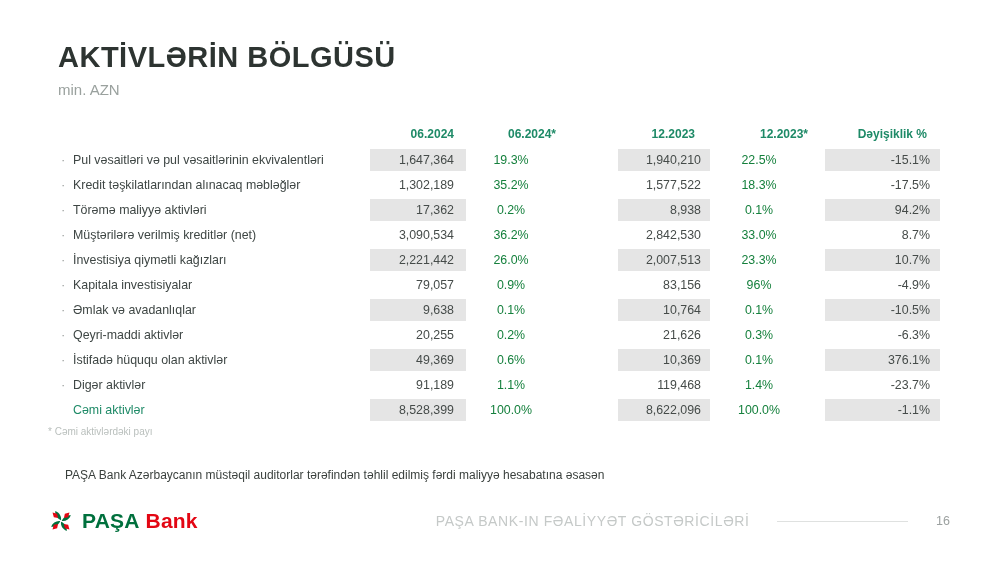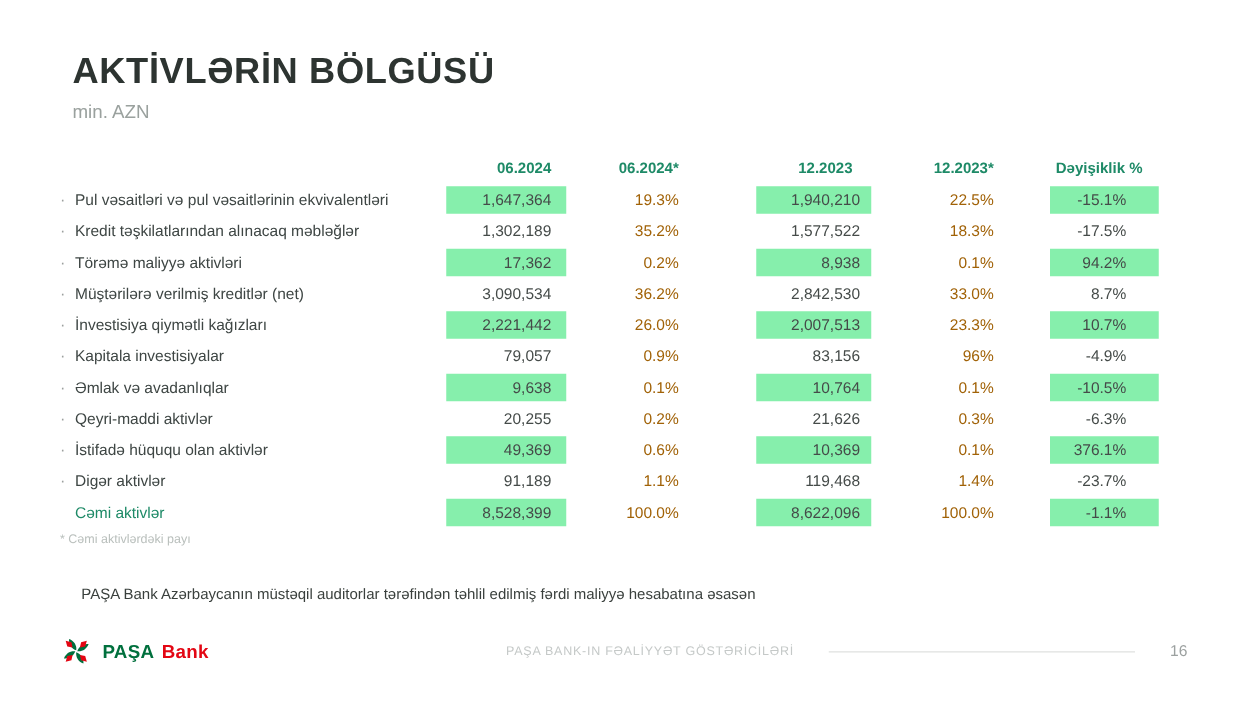--- a/index.html
+++ b/index.html
@@ -24,21 +24,21 @@
   }
   .subtitle {
     margin-top: 7px;
     font-size: 15px;
     color: #9aa19e;
   }
   
   table.assets {
     position: absolute;
     top: 120px;
-    left: 40px;
+    left: 53px;
     width: 887px;
     border-collapse: collapse;
     table-layout: fixed;
   }
   col.c-label { width: 317px; }
   col.c-v1 { width: 96px; }
   col.c-p1 { width: 102px; }
   col.c-v2 { width: 142px; }
   col.c-p2 { width: 108px; }
   col.c-chg { width: 122px; }
@@ -73,23 +73,23 @@
   }
   td.val { text-align: right; }
   td.val .box {
     display: inline-block;
     text-align: right;
     color: #454b49;
     padding: 4px 12px 4px 0;
   }
   td.v1 .box { width: 96px; padding-right: 12px; }
   td.v2 .box { width: 92px; padding-right: 9px; }
-  td.chg .box { width: 87px; padding-right: 26px; }
-  tr.striped .box { background: #86efac; }
-  td.pct { text-align: right; color: #a16207; }
+  td.chg .box { width: 115px; padding-right: 10px; }
+  tr.striped .box { background: #e5e5e5; }
+  td.pct { text-align: center; color: #15803d; }
   td.p1 { padding-right: 12px; }
   td.p2 { padding-right: 10px; }
   tr.total td.label { color: #1e8a67; }
   
   .footnote-share {
     position: absolute;
     top: 426px;
     left: 48px;
     font-size: 10px;
     color: #b9bfbc;
@@ -107,26 +107,26 @@
     position: absolute;
     top: 502px;
     left: 0;
     right: 0;
     height: 38px;
     display: flex;
     align-items: center;
     padding: 0 50px 0 48px;
   }
   .logo { display: flex; align-items: center; }
-  .logo-text { margin-left: 8px; font-size: 15px; font-weight: 700; letter-spacing: 0.2px; }
+  .logo-text { margin-left: 8px; font-size: 21px; font-weight: 700; letter-spacing: 0.2px; }
   .logo-green { color: #00703d; }
   .logo-red { color: #e30613; margin-left: 6px; }
   .footer-title {
     margin-left: 238px;
-    font-size: 10px;
+    font-size: 14px;
     letter-spacing: 0.6px;
     color: #c5c9c8;
     white-space: nowrap;
   }
   .footer-line {
     flex: 1;
     height: 0;
     border-top: 1px solid #dfe1e0;
     margin: 0 28px;
   }

